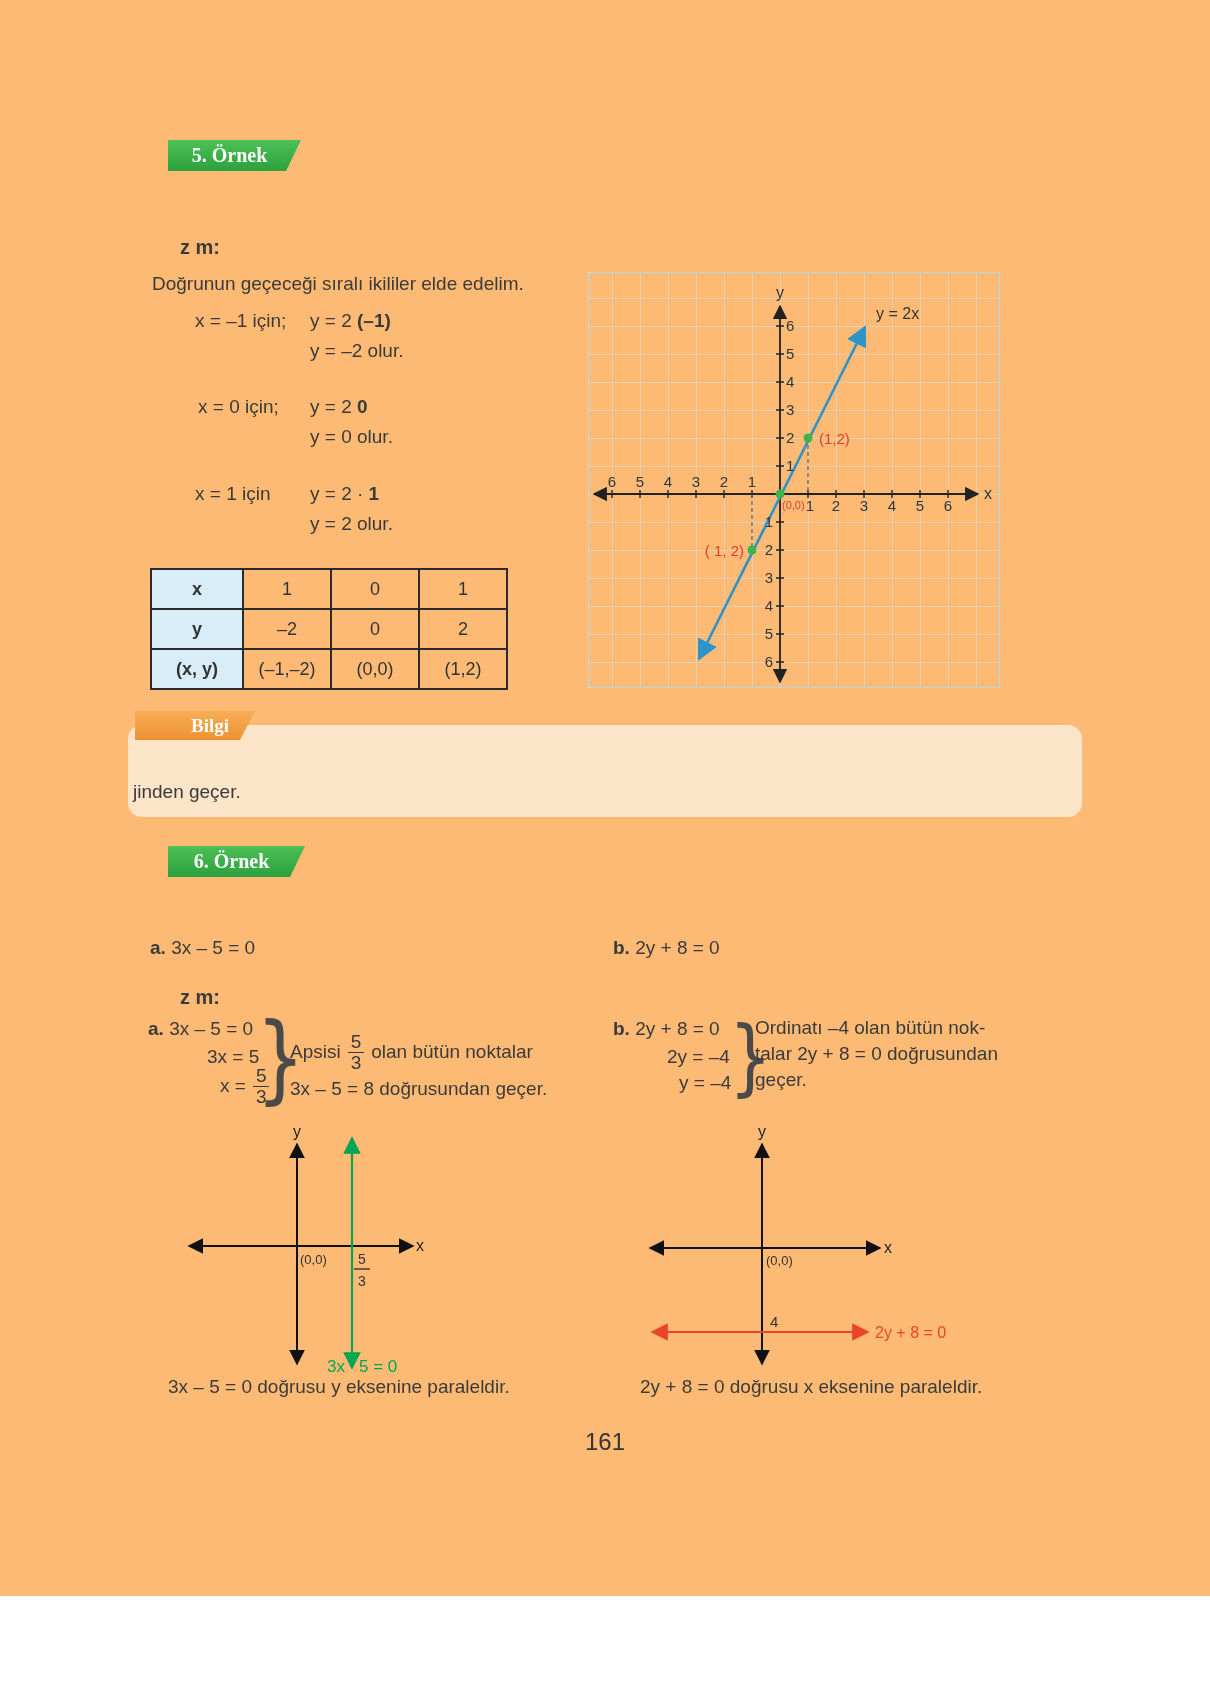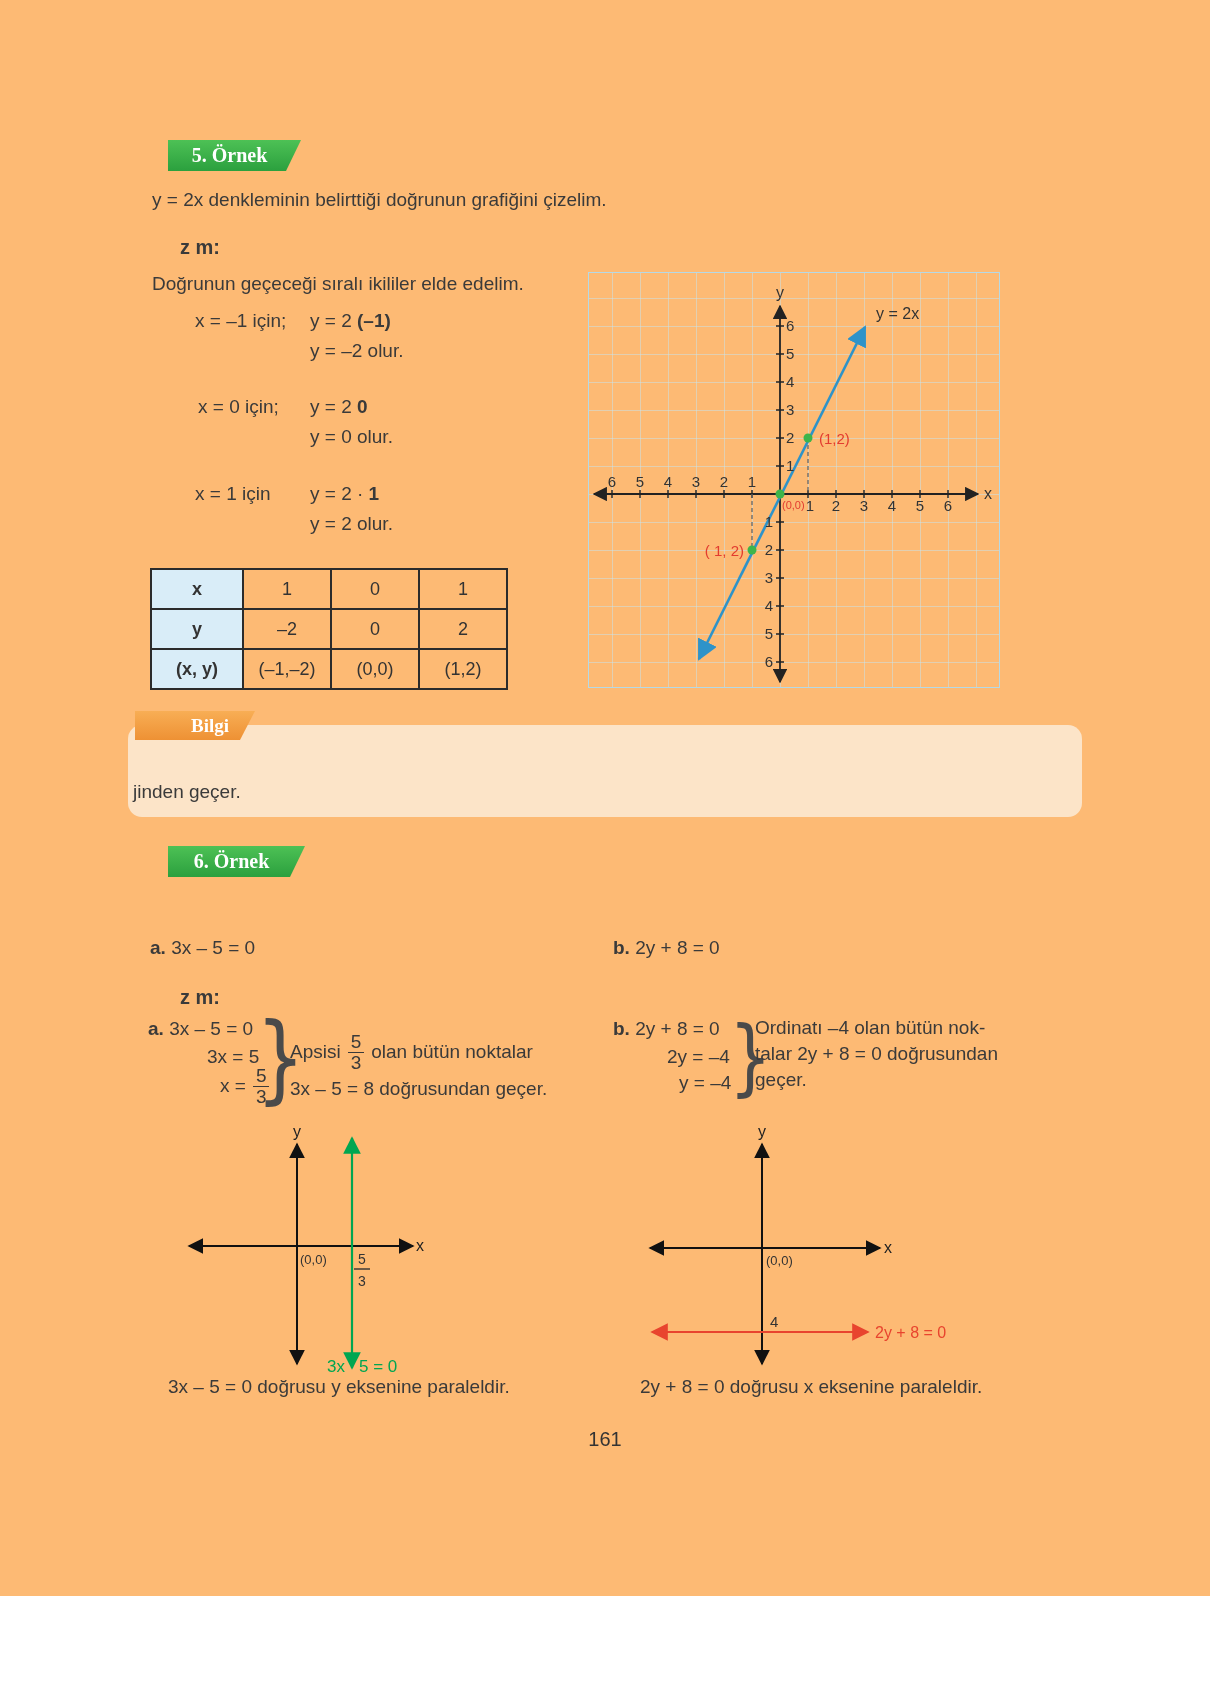--- a/index.html
+++ b/index.html
@@ -28,21 +28,20 @@
 </style>
 </head>
 <body>
 
 <div class="page">
 
   <div class="banner green abs" style="left:168px;top:140px;width:133px;height:31px">
     <span>5. Örnek</span>
   </div>
 
-  <p class="t abs" style="left:152px;top:189px">y = 2x denkleminin belirttiği doğrunun grafiğini çizelim.</p>
 
   <p class="t abs bold" style="left:180px;top:236px;font-size:20px">z m:</p>
 
   <p class="t abs" style="left:152px;top:273px">Doğrunun geçeceği sıralı ikililer elde edelim.</p>
 
   <p class="t abs" style="left:195px;top:310px">x = –1 için;</p>
   <p class="t abs" style="left:310px;top:310px"><span>y = 2  </span><span class="bold">(–1)</span></p>
   <p class="t abs" style="left:310px;top:340px">y = –2 olur.</p>
 
   <p class="t abs" style="left:198px;top:396px">x = 0 için;</p>
@@ -211,15 +210,15 @@
     <line x1="12" y1="204" x2="228" y2="204" stroke="#e8442e" stroke-width="2.2" marker-start="url(#mr3)" marker-end="url(#mr3)"></line>
     <text x="122" y="9" font-size="16" text-anchor="middle" fill="#222">y</text>
     <text x="244" y="125" font-size="16" fill="#222">x</text>
     <text x="126" y="137" font-size="13" fill="#333">(0,0)</text>
     <text x="130" y="199" font-size="15" fill="#333">4</text>
     <text x="235" y="210" font-size="16" fill="#e8442e">2y + 8 = 0</text>
   </svg>
 
   <p class="t abs" style="left:640px;top:1376px">2y + 8 = 0 doğrusu x eksenine paraleldir.</p>
 
-  <p class="abs" style="left:0;top:1428px;width:100%;text-align:center;font-size:20px;color:#333">161</p>
+  <p class="abs" style="left:0;top:1428px;width:100%;text-align:center;font-size:24px;color:#333">161</p>
 
 </div>
 
 </body></html>

